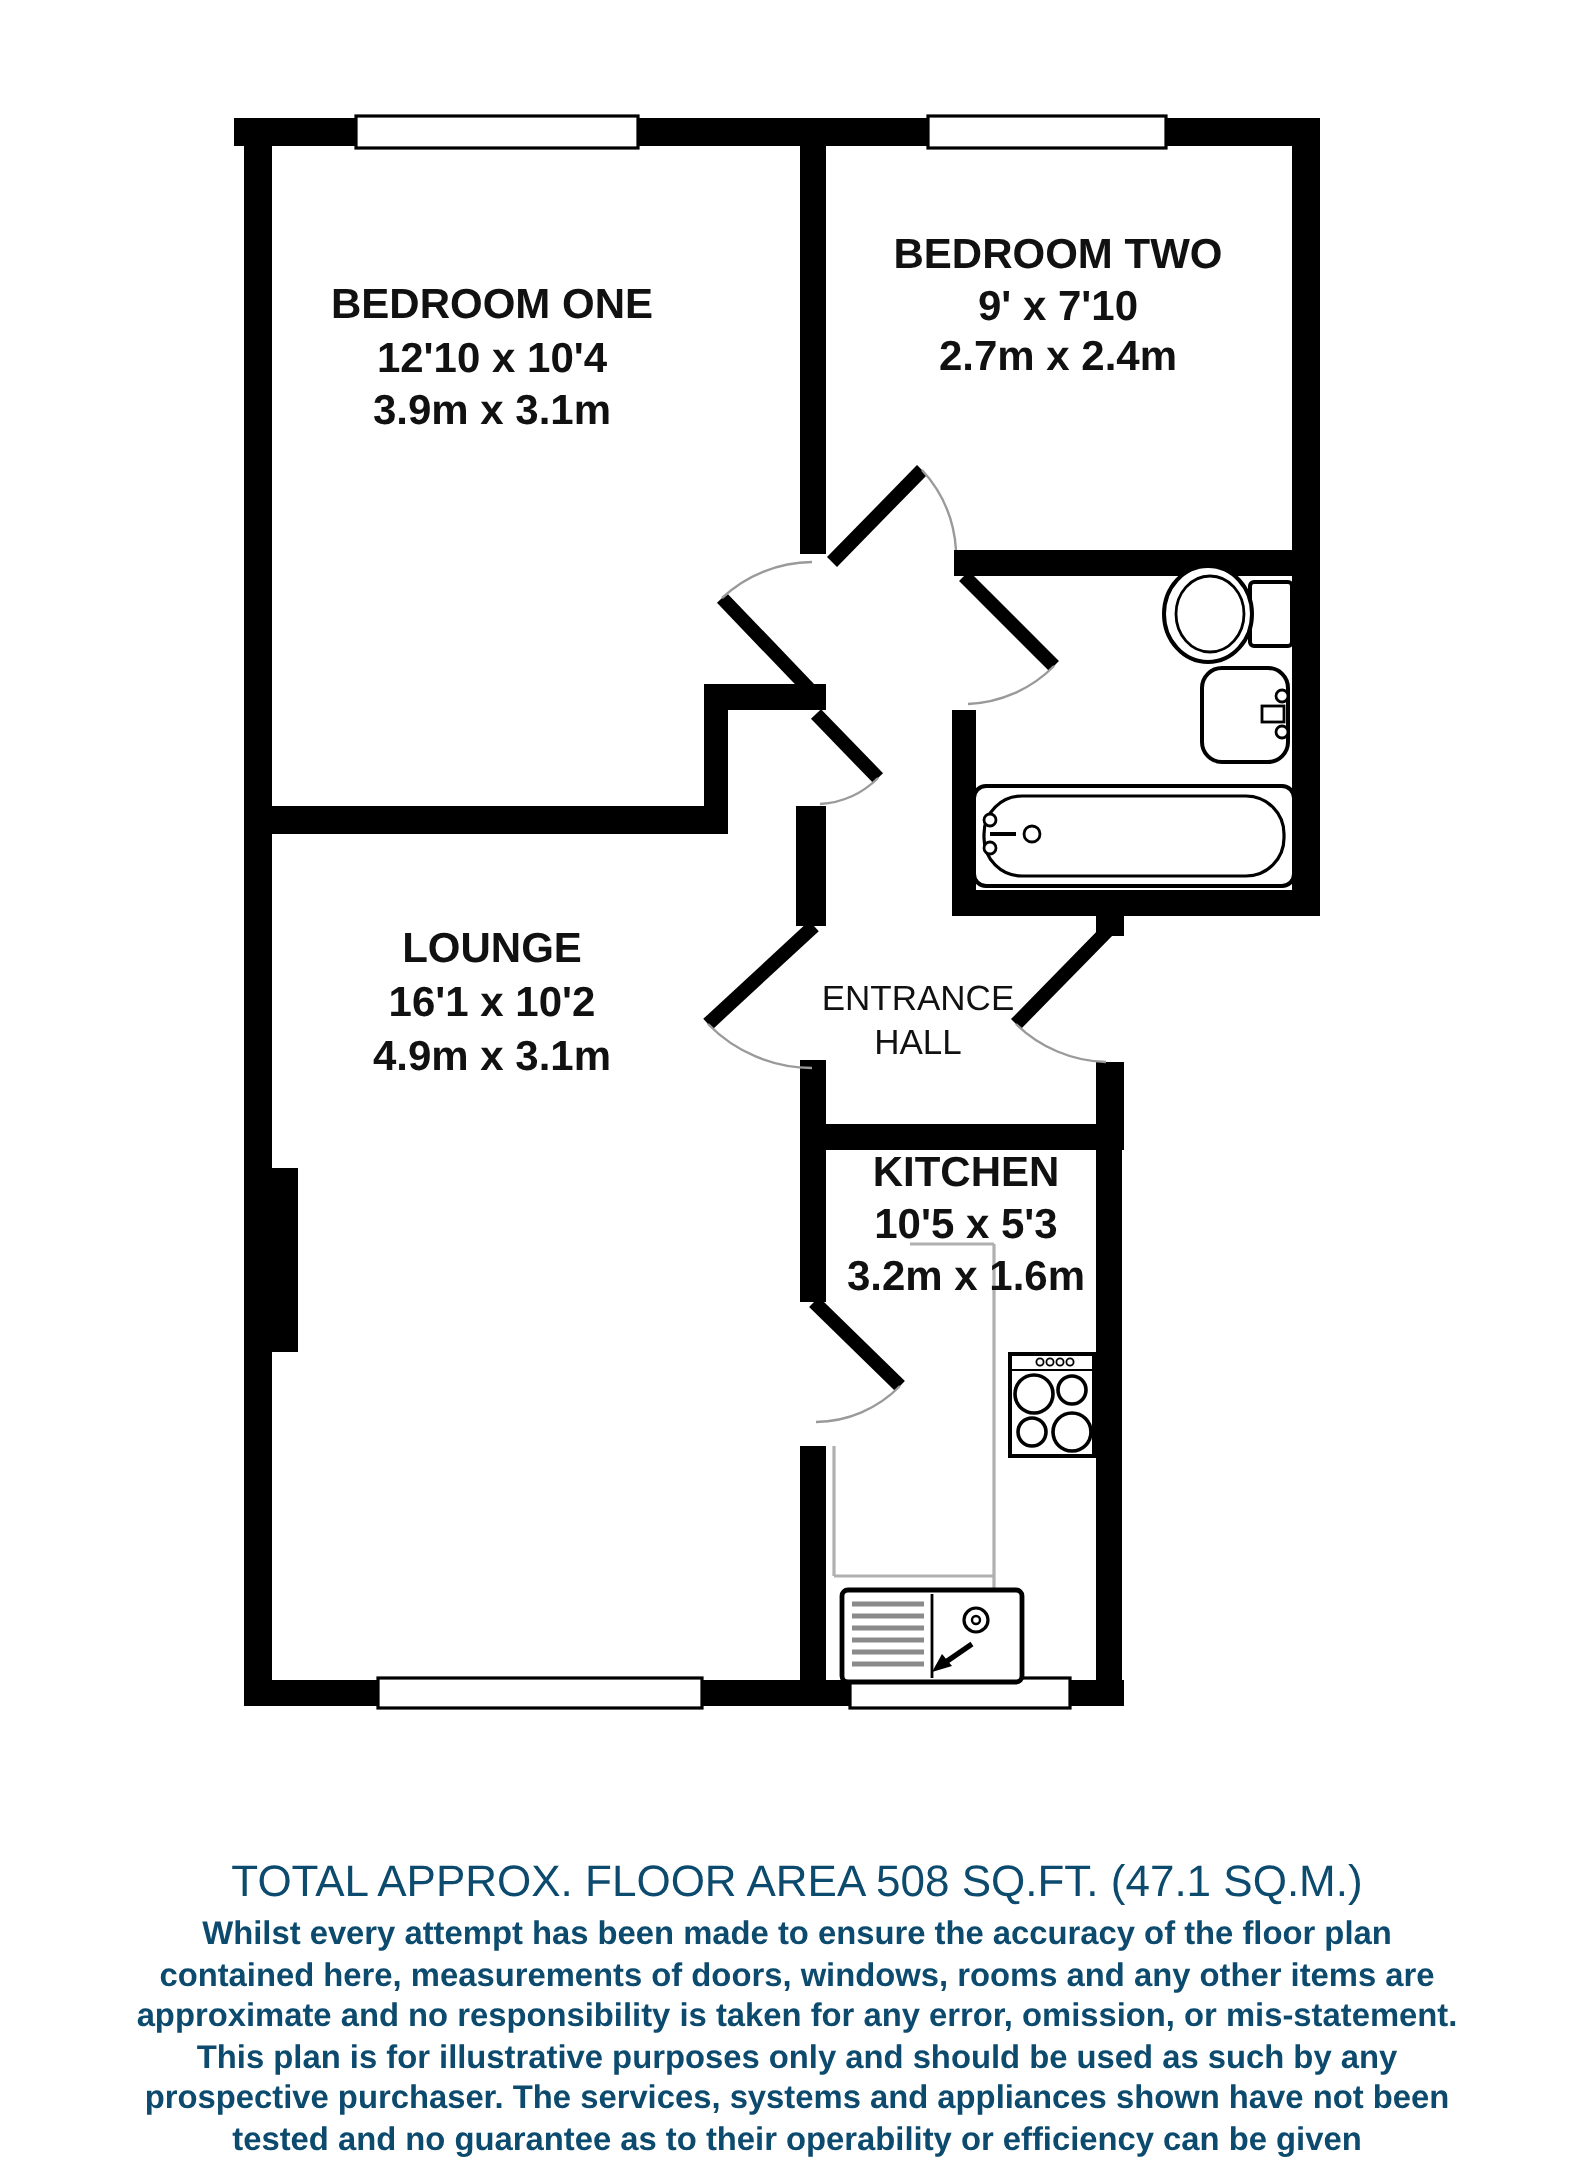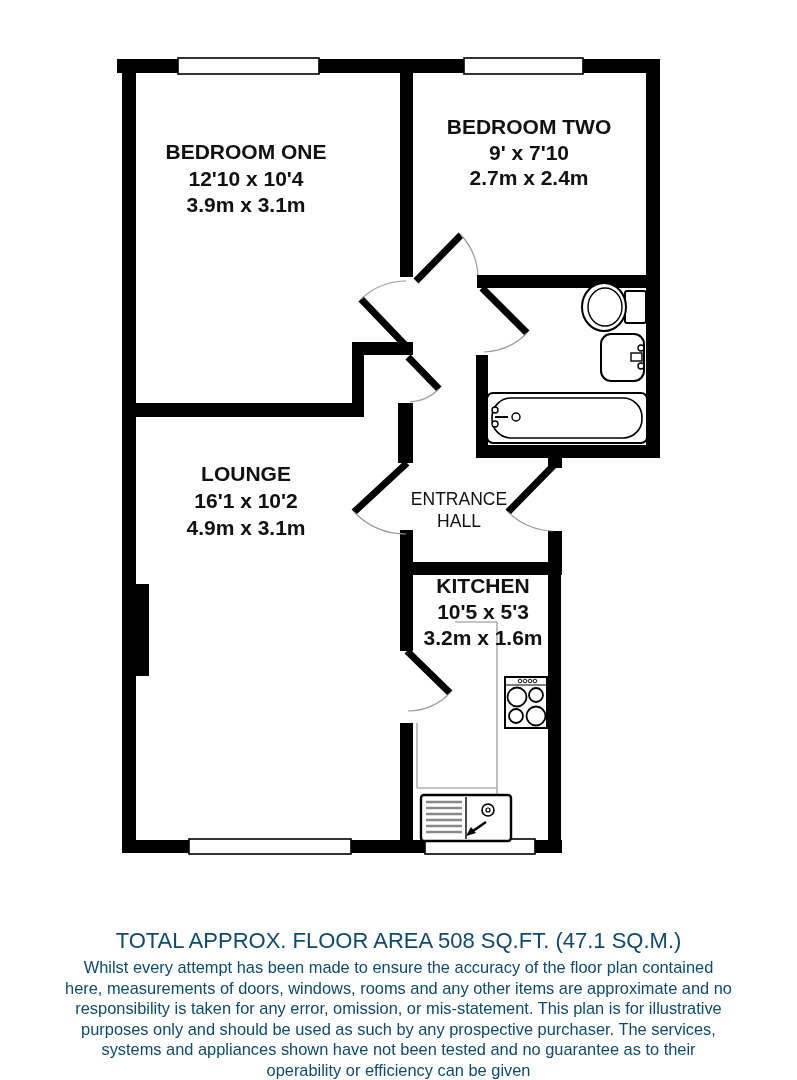--- a/index.html
+++ b/index.html
@@ -11,21 +11,21 @@
   .door-leaf{stroke:#000000;stroke-width:7;stroke-linecap:butt;}
   .door-arc{stroke:#9a9a9a;stroke-width:1.2;fill:none;}
   .fixture{fill:#ffffff;stroke:#000000;}
   .counter{stroke:#b0b0b0;stroke-width:1.6;fill:none;}
   .room-label{font-family:"Liberation Sans",sans-serif;font-weight:700;font-size:21px;
               fill:#111111;text-anchor:middle;}
   .hall-label{font-family:"Liberation Sans",sans-serif;font-weight:400;font-size:17.5px;
               fill:#111111;text-anchor:middle;}
   #footer{position:absolute;left:0;top:928px;width:797px;text-align:center;color:#0c4a6e;}
   #total-area{font-size:22px;font-weight:400;line-height:26px;margin:0 0 3px 0;}
-  #disclaimer{font-size:16.4px;font-weight:400;line-height:20.5px;margin:0 auto;width:669px;}
+  #disclaimer{font-size:16.4px;font-weight:700;line-height:20.5px;margin:0 auto;width:669px;}
   #credit{font-size:16.5px;font-weight:400;line-height:20px;margin:1px 0 0 0;}
 </style>
 </head>
 <body>
 
 <div id="page">
 
   <svg id="plan-svg" width="797" height="920" viewBox="0 0 797 920" xmlns="http://www.w3.org/2000/svg">
 
     <g>

